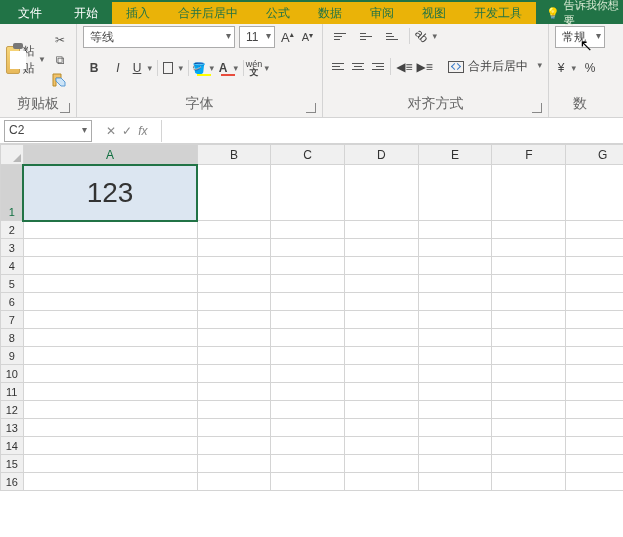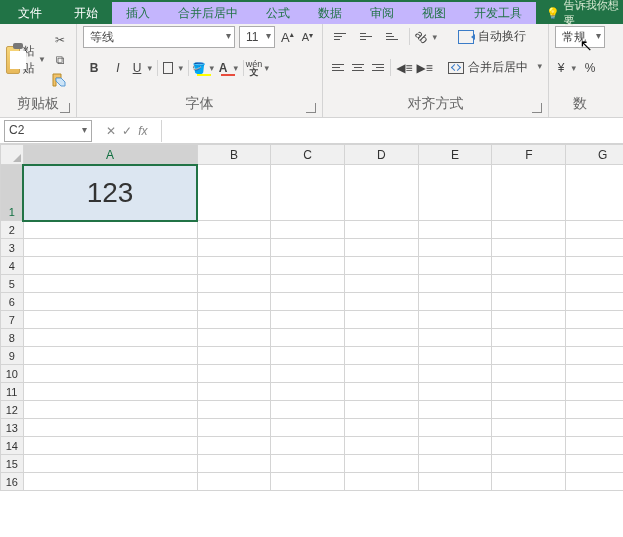--- a/index.html
+++ b/index.html
@@ -1,17 +1,17 @@
 <!DOCTYPE html>
 <html><head>
 <meta charset="utf-8">
 <style>
   * { box-sizing: border-box; margin: 0; padding: 0; }
   body { font-family: "Microsoft YaHei", "Segoe UI", sans-serif; font-size: 12px; background: #fff; width: 623px; height: 537px; overflow: hidden; color: #444; }
-  .tabs { display: flex; height: 24px; background: #c4b5fd; border-top: 2px solid #217346; }
+  .tabs { display: flex; height: 24px; background: #eab308; border-top: 2px solid #217346; }
   .tab { padding: 3px 14px 8px; color: #217346; cursor: pointer; }
   .tab-file { background: #217346; color: #fff; padding: 3px 18px 0; }
   .tab-active { background: #217346; color: #fff; }
   .tell-me { display: flex; align-items: center; gap: 4px; background: #217346; color: #d9ead3; flex: 1; padding-left: 10px; font-size: 11px; }
   .ribbon { display: flex; height: 94px; border-bottom: 1px solid #d4d4d4; background: #f3f2f1; }
   .group { border-right: 1px solid #d4d4d4; padding: 2px 6px 0; display: flex; flex-direction: column; }
   .group-body { flex: 1; display: flex; gap: 4px; }
   .group-label { text-align: center; color: #666; font-size: 14px; padding: 2px 0 4px; position: relative; }
   .group-label .launcher { position: absolute; right: 0; bottom: 4px; width: 10px; height: 10px; border: 1px solid #888; border-left: none; border-top: none; }
   .big-btn { display: flex; flex-direction: row; align-items: center; justify-content: center; width: 40px; gap: 2px; cursor: pointer; }
@@ -179,24 +179,20 @@
               <span class="al" style="width:6px"></span>
               <span class="al" style="width:8px"></span>
               <span class="al"></span>
             </span>
           </div>
         <div class="sep"></div>
         <div class="fmt-btn dd">
             <span style="transform:rotate(45deg);display:block">ab</span>
           </div>
         <div style="width:8px"></div>
-        <div class="wrap-btn">
-          <span class="wrap-ico"></span>
-          <span>自动换行</span>
-        </div>
       </div>
       <div class="font-row2">
         <div class="fmt-btn">
             <span class="align-ico">
               <span class="al"></span>
               <span class="al" style="width:8px"></span>
               <span class="al"></span>
             </span>
           </div>
         <div class="fmt-btn">

